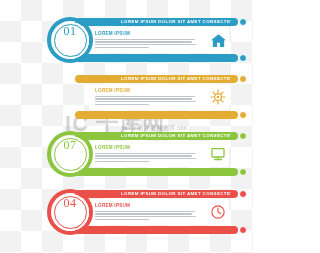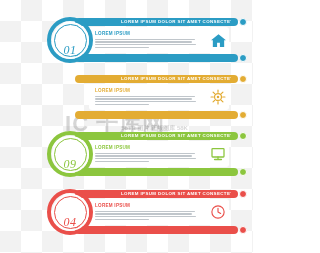--- a/index.html
+++ b/index.html
@@ -76,21 +76,21 @@
     border:4.5px solid currentColor;box-sizing:border-box;
   }
   .badge .ring-gap{
     position:absolute;inset:4.5px;border-radius:50%;
     border:2px solid #ffffff;box-sizing:border-box;
   }
   .badge .ring-in{
     position:absolute;inset:6.5px;border-radius:50%;
     border:1.4px solid currentColor;box-sizing:border-box;
     background:#ffffff;
-    display:flex;align-items:flex-end;justify-content:center;font-style:italic;
+    display:flex;align-items:flex-start;justify-content:center;
   }
   .badge .num{
     font-family:"Liberation Serif", serif;
     font-size:12px;letter-spacing:.5px;color:currentColor;line-height:1;
   }
 
   .iconbox{
     position:absolute;right:20px;top:50%;transform:translateY(-50%);
     width:18px;height:18px;display:flex;align-items:center;justify-content:center;
   }
@@ -189,21 +189,21 @@
         <path d="M12 16.5 L12 19.5" stroke-linecap="round"></path>
         <path d="M7 20.2 L17 20.2" stroke-linecap="round" stroke-width="2.4"></path>
       </svg>
     </div>
     <div class="botbar" style="background:#8cc63e"></div>
     <div class="cap bot" style="background:#8cc63e"></div>
     <div class="badge">
       <div class="ring-out"></div>
       <div class="ring-gap"></div>
       <div class="ring-in">
-        <span class="num">09</span>
+        <span class="num">07</span>
       </div>
     </div>
   </div>
 
   <div class="row" style="top:188px;color:#ea4f4a">
     <div class="topbar" style="background:#ea4f4a"></div>
     <div class="cap top" style="background:#ea4f4a"></div>
     <div class="titletxt">LOREM IPSUM DOLOR SIT AMET CONSECTETUR</div>
     <div class="panel">
       <div class="head" style="color:#ea4f4a">LOREM IPSUM</div>

